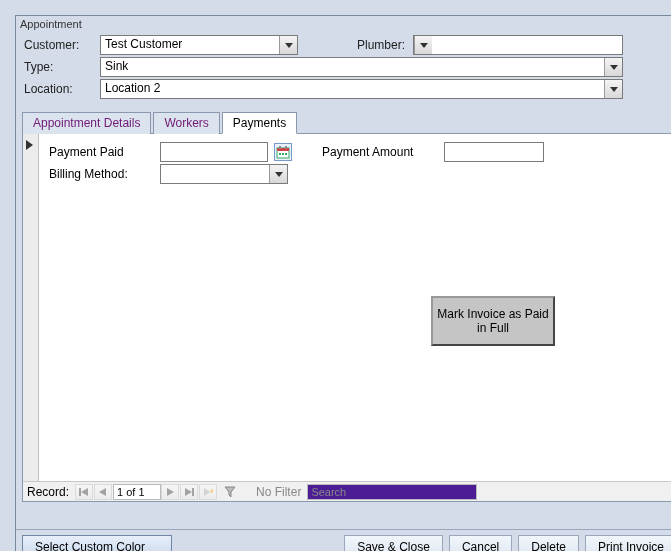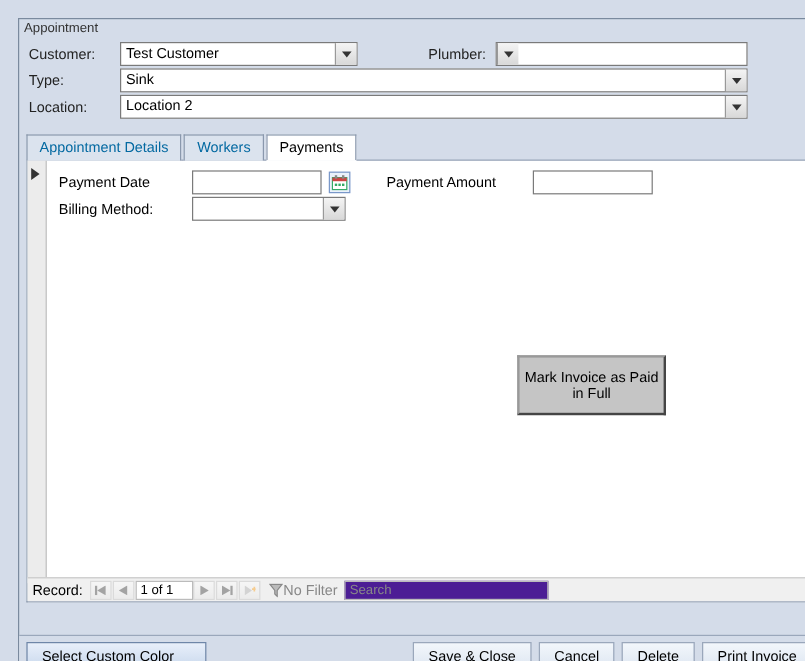--- a/index.html
+++ b/index.html
@@ -11,36 +11,36 @@
   .lbl { color: #222; padding-left: 2px;}
   .lbl-customer { width: 78px; }
   .lbl-plumber { width: 85px; text-align: right; padding-right: 8px;}
   .lbl-type { width: 78px; }
   .lbl-location { width: 78px; }
   .combo { position: relative; display: inline-flex; background: #fff; border: 1px solid #7a7a7a; height: 20px; }
   .combo .val { flex: 1; padding: 1px 4px; white-space: nowrap; overflow: hidden;}
   .combo .btn { width: 18px; border-left: 1px solid #999; background: linear-gradient(#f4f4f4,#d8d8d8); display:flex; align-items:center; justify-content:center; cursor:pointer;}
   .caret { width:0;height:0;border-left:4px solid transparent;border-right:4px solid transparent;border-top:5px solid #333;}
   .tabbar { display:flex; margin: 8px 6px 0; gap:0; border-bottom:1px solid #8a98ad; }
-  .tab { padding: 3px 10px; border:1px solid #8a98ad; border-bottom:none; background:#dbe3ee; color:#0369a1; margin-right:2px; cursor:pointer; position:relative; top:1px;}
+  .tab { padding: 3px 10px; border:1px solid #8a98ad; border-bottom:none; background:#dbe3ee; color:#701a75; margin-right:2px; cursor:pointer; position:relative; top:1px;}
   .tab.active { background:#fff; color:#000; border-bottom:1px solid #fff;}
   .tab-panel { margin: 0 6px; border:1px solid #8a98ad; border-top:none; background:#fff; height: 368px; position:relative;}
   .rec-selector { position:absolute; left:0; top:0; width:16px; height:352px; background:#ececec; border-right:1px solid #c0c0c0;}
   .rec-selector .tri { position:absolute; top:6px; left:3px; width:0;height:0; border-top:5px solid transparent; border-bottom:5px solid transparent; border-left:7px solid #333;}
   .pay-body { position:absolute; left:16px; top:0; right:0; padding: 6px 10px;}
   .pay-row { display:flex; align-items:center; margin: 2px 0; gap:6px;}
   .fld-lbl { width: 105px; }
   .txt { border:1px solid #7a7a7a; background:#fff; height:20px; padding:0 3px;}
   .cal-icon { width:18px; height:18px; display:inline-flex; align-items:center; justify-content:center; border:1px solid #7a98c9; background:#eaf1fb; cursor:pointer; padding:1px;}
   .big-btn { position:absolute; left:392px; top:162px; width:124px; height:50px; border:2px outset #999; background:#c5c5c5; display:flex; align-items:center; justify-content:center; text-align:center; cursor:pointer; padding:4px;}
   .recnav { position:absolute; left:0; right:0; bottom:0; height:20px; border-top:1px solid #c8c8c8; background:#f0f0f0; display:flex; align-items:center; gap:0; padding-left:4px;}
   .recnav .navbtn { width:18px; height:16px; border:1px solid #bbb; background:linear-gradient(#fff,#e6e6e6); display:flex; align-items:center; justify-content:center; cursor:pointer; margin-right:1px;}
   .recnav .navbtn.disabled { opacity:.4; cursor:default;}
   .recnav .pos { width:48px; border:1px solid #bbb; background:#fff; height:16px; padding:0 3px; font-size:11px; display:flex; align-items:center;}
-  .recnav .filter { display:flex; align-items:center; gap:0; color:#888; margin-left:6px;}
+  .recnav .filter { display:flex; align-items:center; gap:20px; color:#888; margin-left:6px;}
   .recnav .search { border:1px solid #bbb; background:#4c1d95; height:16px; width:170px; margin-left:6px; padding:0 3px; color:#888; font-size:11px; display:flex; align-items:center;}
   .bottom-bar { position:absolute; left:0; right:0; bottom:0; height:34px; border-top:1px solid #9aa7bb; background:#d4dce9; display:flex; align-items:center; padding: 4px 6px; gap:6px;}
   .bottom-bar .spacer { flex:1; }
   .bbtn { height:24px; padding: 0 12px; border:1px solid #9aa7bb; background:linear-gradient(#f2f6fb,#dde6f1); cursor:pointer; display:flex; align-items:center;}
   .bbtn.sel { background:linear-gradient(#e8effa,#c7d7ec); border-color:#6e86a8;}
   .ul { text-decoration: underline; }
   svg { display:block; }
 </style>
 </head>
 <body>
@@ -90,21 +90,21 @@
     <div class="tab">Workers</div>
     <div class="tab active">Payments</div>
   </div>
 
   <div class="tab-panel">
     <div class="rec-selector">
       <div class="tri"></div>
     </div>
     <div class="pay-body">
       <div class="pay-row">
-        <div class="fld-lbl">Payment Date</div>
+        <div class="fld-lbl">Payment Paid</div>
         <input class="txt" style="width: 108px;" value="">
         <div class="cal-icon">
           <svg width="14" height="14" viewBox="0 0 14 14">
               <rect x="1" y="3" width="12" height="10" fill="#fff" stroke="#3a6"></rect>
               <rect x="1" y="3" width="12" height="3" fill="#c44"></rect>
               <rect x="3" y="1" width="2" height="3" fill="#888"></rect>
               <rect x="9" y="1" width="2" height="3" fill="#888"></rect>
               <rect x="3" y="8" width="2" height="2" fill="#3a6"></rect>
               <rect x="6" y="8" width="2" height="2" fill="#3a6"></rect>
               <rect x="9" y="8" width="2" height="2" fill="#3a6"></rect>

